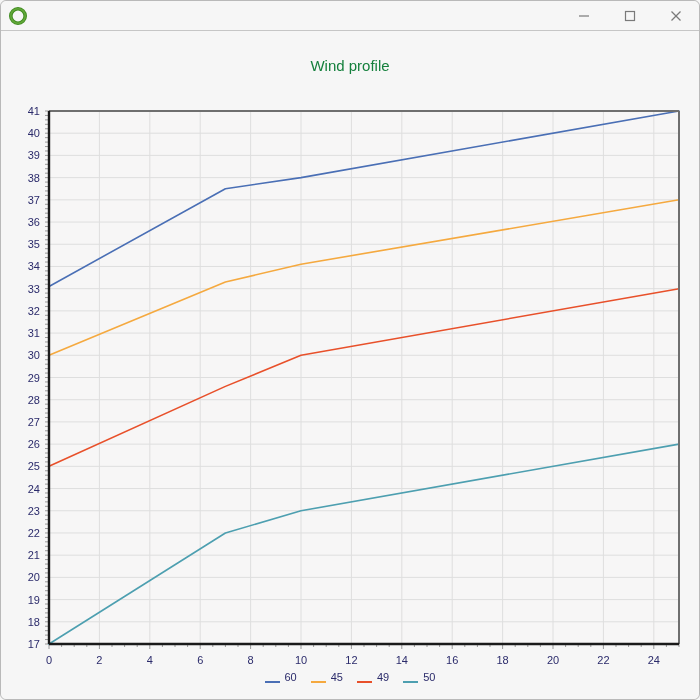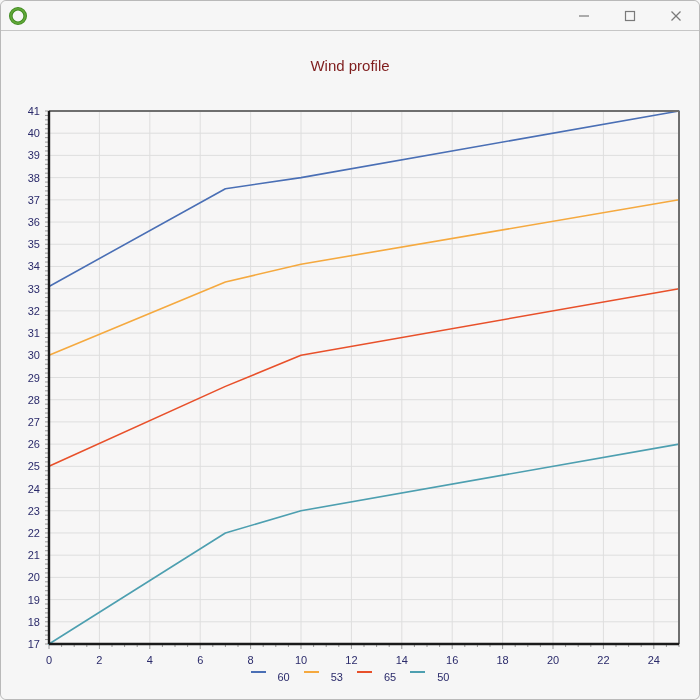--- a/index.html
+++ b/index.html
@@ -48,32 +48,32 @@
     background: #f6f6f6;
     position: relative;
     border-radius: 0 0 6px 6px;
     overflow: hidden;
   }
   .chart-title {
     position: absolute;
     left: 0; right: 0; top: 26px;
     text-align: center;
     font-size: 15px;
-    color: #7f1d1d;
+    color: #15803d;
   }
   .plot-wrap { position: absolute; left: 0; top: 0; width: 700px; height: 668px; }
   .legend {
     position: absolute;
     left: 0; right: 0; bottom: 16px;
     display: flex;
     justify-content: center;
     align-items: center;
     gap: 14px;
   }
-  .legend-item { display: flex; align-items: flex-start; gap: 12px; }
+  .legend-item { display: flex; align-items: flex-end; gap: 5px; }
   .legend-dash { width: 15px; height: 2px; display: block; }
   .legend-label { font-size: 11px; color: #2b2b6b; }
   svg text { font-family: "Liberation Sans", sans-serif; }
 </style>
 </head>
 <body>
 
 <div class="window">
 
   <div class="titlebar">
@@ -367,25 +367,25 @@
         </svg>
     </div>
 
     <div class="legend" id="legend">
         <div class="legend-item">
           <span class="legend-dash" style="background: rgb(74, 111, 181);"></span>
           <span class="legend-label">60</span>
         </div>
         <div class="legend-item">
           <span class="legend-dash" style="background: rgb(245, 169, 63);"></span>
-          <span class="legend-label">53</span>
+          <span class="legend-label">45</span>
         </div>
         <div class="legend-item">
           <span class="legend-dash" style="background: rgb(232, 80, 42);"></span>
-          <span class="legend-label">65</span>
+          <span class="legend-label">49</span>
         </div>
         <div class="legend-item">
           <span class="legend-dash" style="background: rgb(77, 159, 176);"></span>
           <span class="legend-label">50</span>
         </div>
       </div>
 
   </div>
 </div>
 

